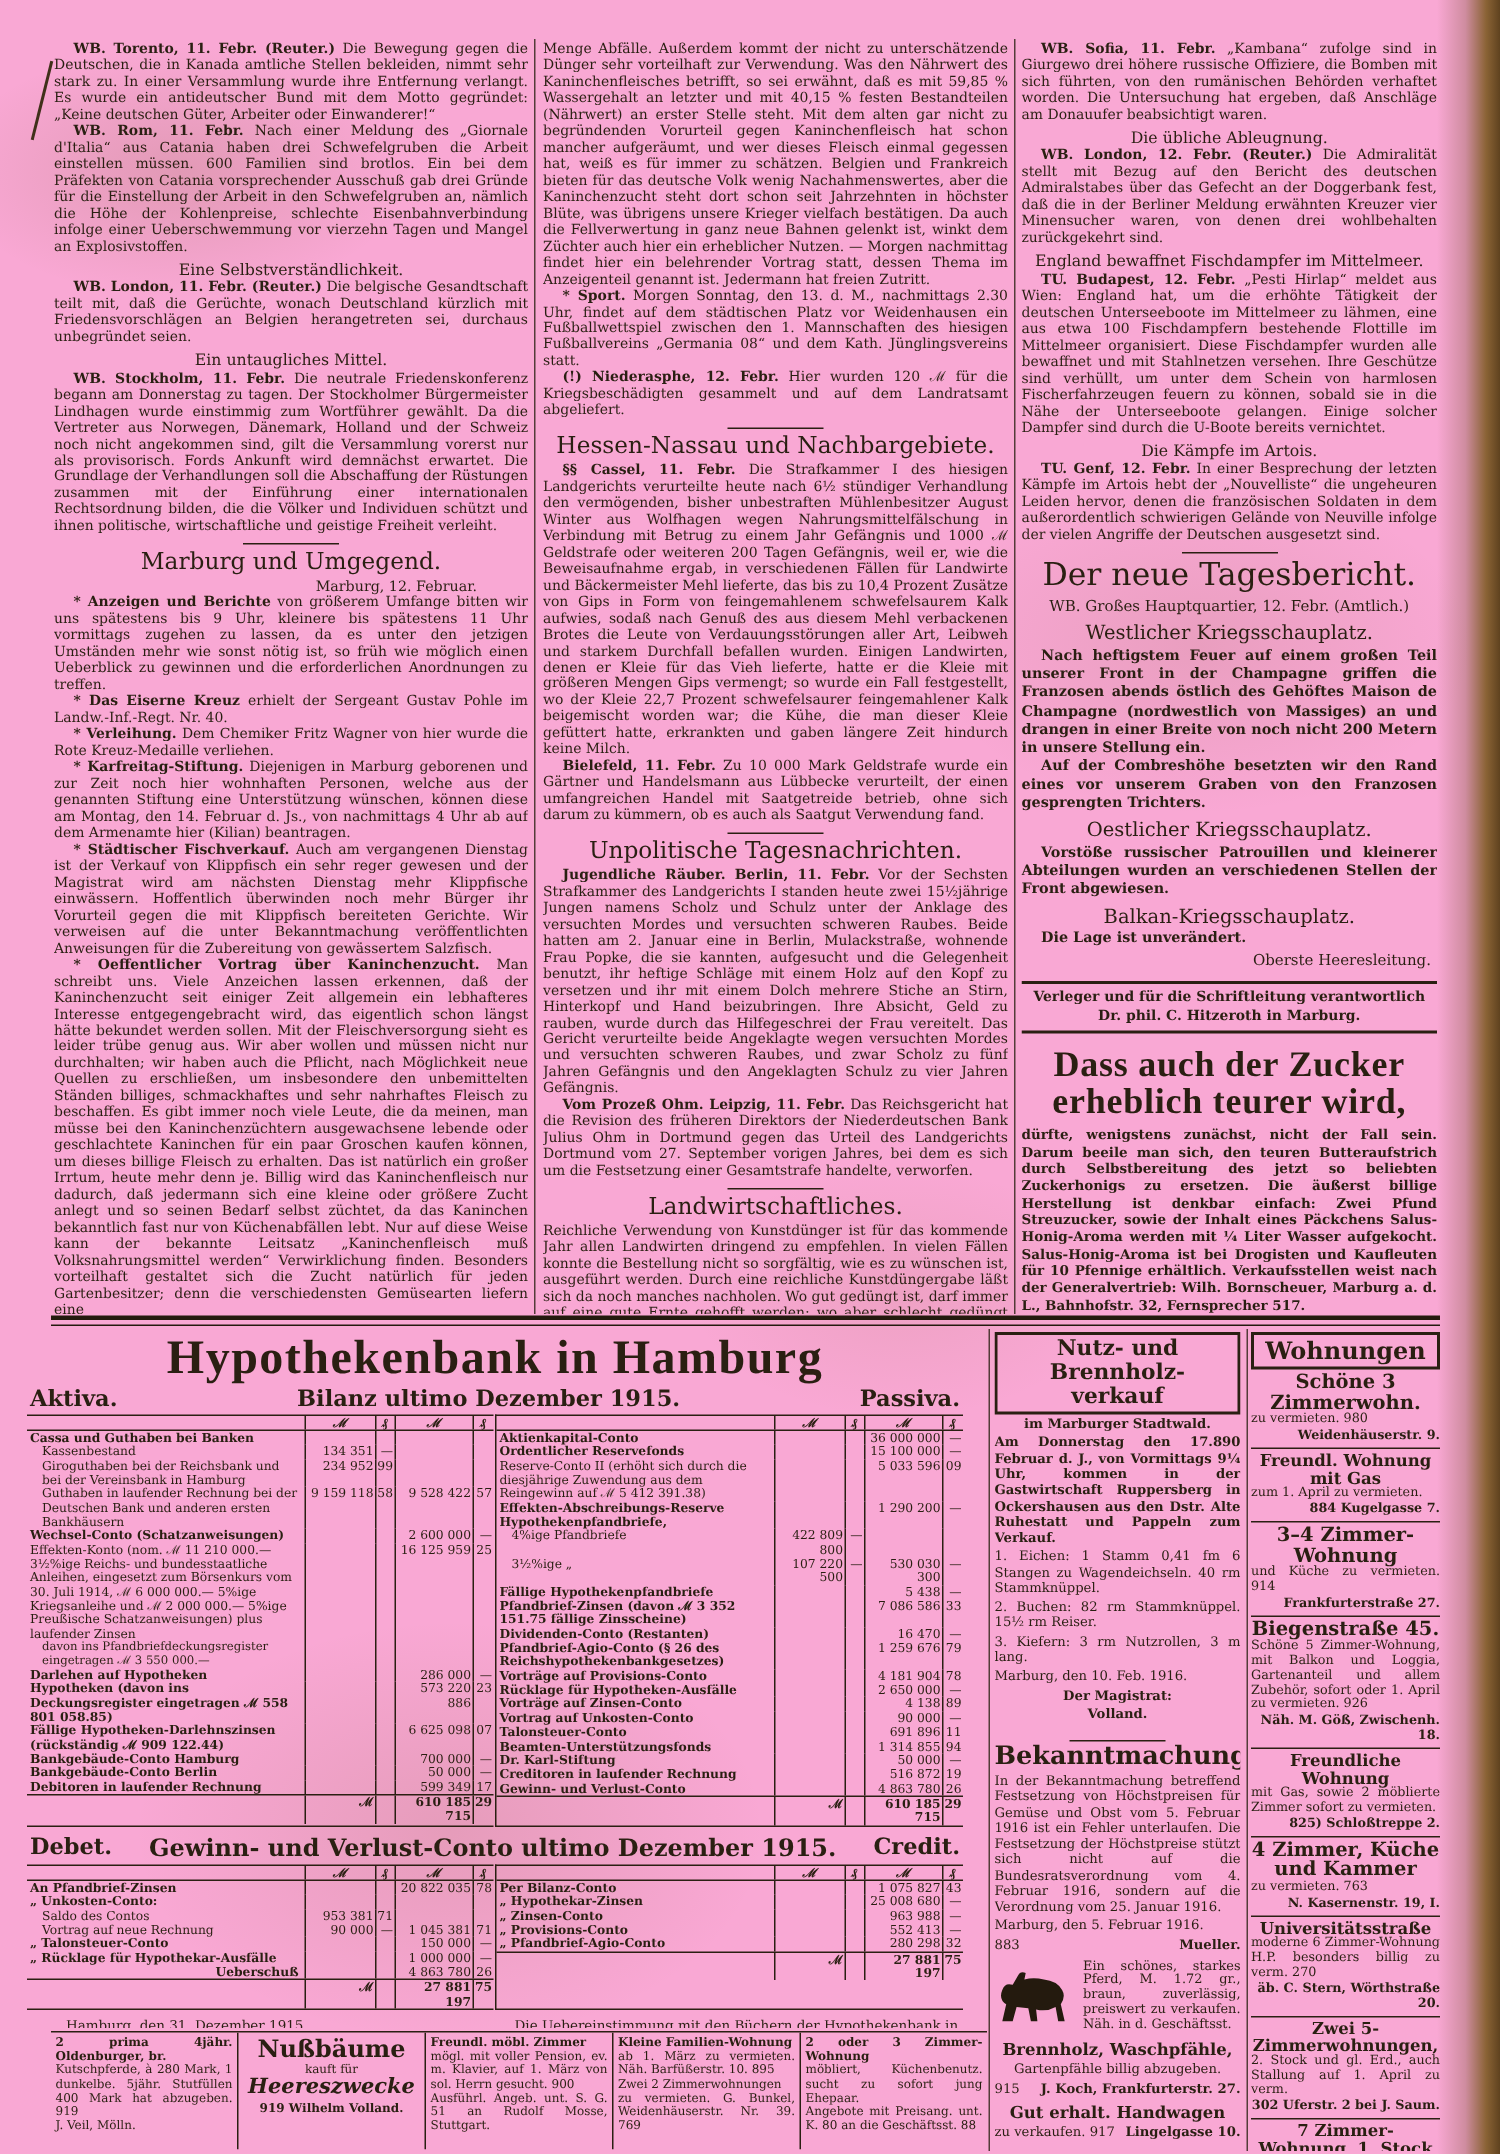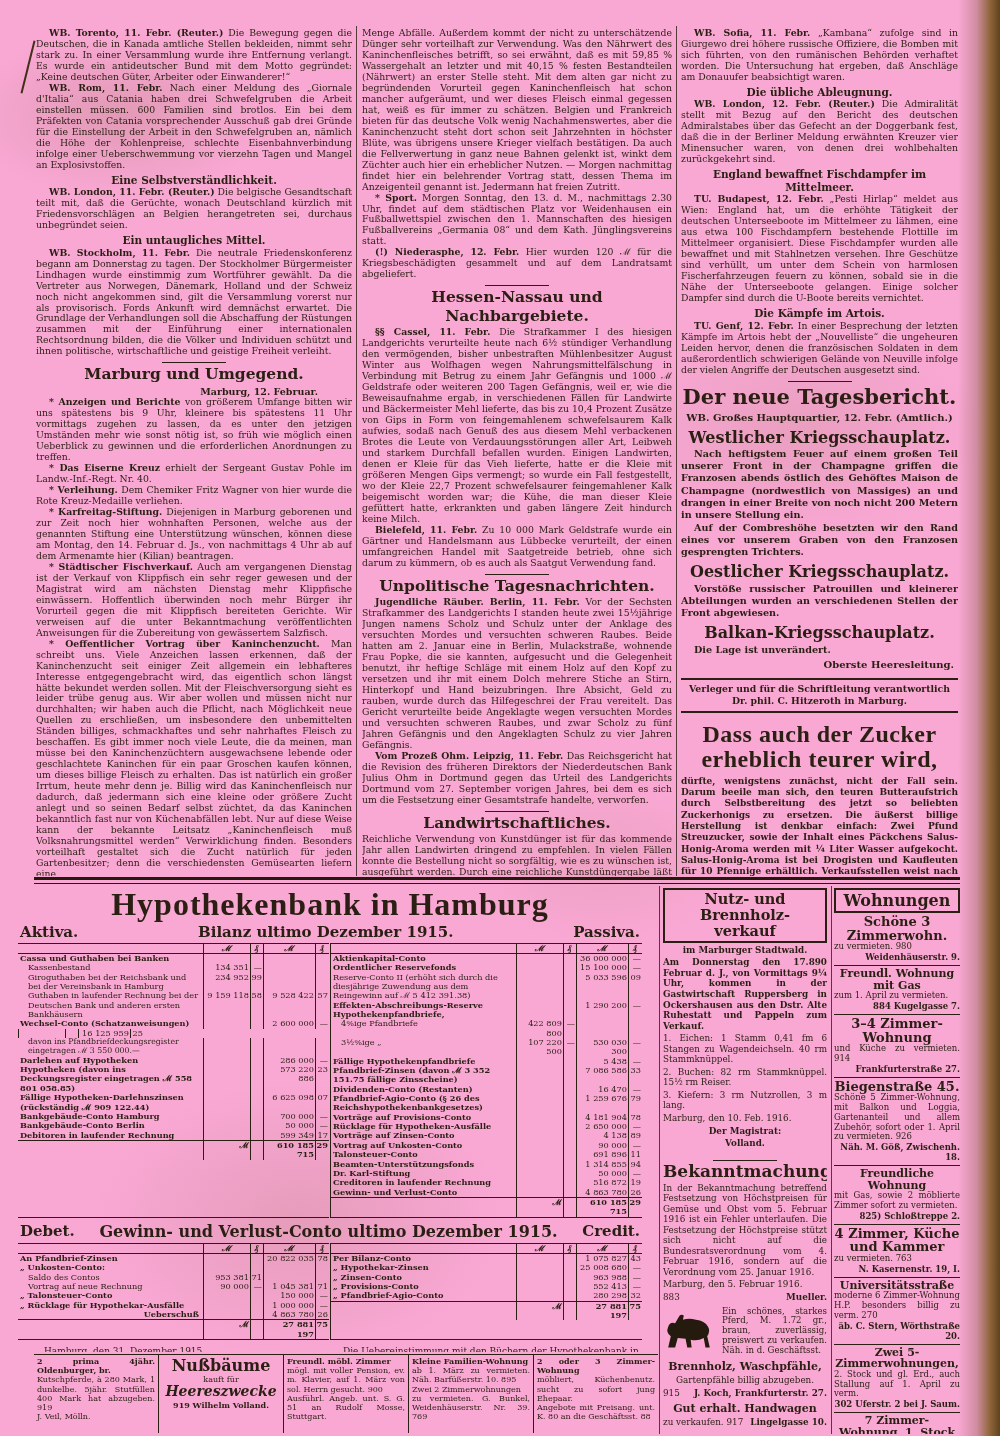--- a/index.html
+++ b/index.html
@@ -17,32 +17,32 @@
 
   
   .col{position:absolute;top:28px;height:848px;overflow:hidden;text-align:justify;}
   #col1{left:36px;width:316px;}
   #col2{left:362px;width:310px;}
   #col3{left:681px;width:277px;}
   .vrule{position:absolute;width:1px;background:rgba(42,31,18,.8);z-index:2;}
   .vr1{left:356px;top:26px;height:850px;}
   .vr2{left:676px;top:26px;height:850px;}
 
-  .art .head{text-align:center;font-weight:bold;font-size:10.5px;line-height:1.2;margin:3px 0 1px;}
+  .art .head{text-align:center;font-weight:normal;font-size:10.5px;line-height:1.2;margin:3px 0 1px;}
   .art .head:empty{display:none;}
   .art .body{margin:0;font-size:9.3px;line-height:1.18;text-indent:13px;}
   .art .lead{font-weight:bold;}
   .art .lead:empty{display:none;}
   .cont .body{text-indent:0;}
   .sechead::before, .bighead::before, .orn::before{content:"";display:block;width:64px;margin:5px auto 2px;border-top:1.5px solid #2a1f12;}
   .sechead .head{font-size:15.5px;margin:1px 0 2px;}
   .dateline .head{text-align:right;font-size:9.5px;padding-right:34px;margin:0;}
   .bighead .head{font-size:21px;margin:2px 0 3px;}
   .amtline .head{font-size:10px;}
-  .warsub .head{font-size:16px;margin:4px 0 1px;}
+  .warsub .head{font-size:13px;margin:4px 0 1px;}
   .warpara .body{font-weight:bold;font-size:9.6px;line-height:1.28;}
   .rightsig .head{text-align:right;font-size:10px;padding-right:4px;margin-top:3px;}
 
   .imprint{border-top:2.5px solid #2a1f12;border-bottom:2.5px solid #2a1f12;margin-top:7px;padding:3px 2px;text-align:center;font-size:9.3px;font-weight:bold;line-height:1.35;}
   .zucker{margin-top:9px;}
   .zucker .zt{font-family:"Liberation Serif",serif;font-weight:bold;text-align:center;font-size:24px;line-height:1.04;letter-spacing:.5px;}
   .zucker .zbody{font-size:9px;font-weight:bold;line-height:1.26;text-align:justify;margin-top:4px;}
 
   .hbar{position:absolute;left:34px;top:877px;width:926px;height:3px;background:#241a0e;z-index:2;}
   .hbar2{position:absolute;left:34px;top:883px;width:926px;height:1px;background:#241a0e;z-index:2;}
@@ -343,20 +343,21 @@
             <div class="num c-p2">57</div>
           </div>
           <div class="brow bold">
             <div class="lbl">Wechsel-Conto (Schatzanweisungen)</div>
             <div class="num c-a1"></div>
             <div class="num c-p1"></div>
             <div class="num c-a2">2 600 000</div>
             <div class="num c-p2">—</div>
           </div>
           <div class="brow">
+            <div class="lbl">Effekten-Konto (nom. ℳ 11 210 000.— 3½%ige Reichs- und bundesstaatliche Anleihen, eingesetzt zum Börsenkurs vom 30. Juli 1914, ℳ 6 000 000.— 5%ige Kriegsanleihe und ℳ 2 000 000.— 5%ige Preußische Schatzanweisungen) plus laufender Zinsen</div>
             <div class="num c-a1"></div>
             <div class="num c-p1"></div>
             <div class="num c-a2">16 125 959</div>
             <div class="num c-p2">25</div>
           </div>
           <div class="brow ind sm">
             <div class="lbl">davon ins Pfandbriefdeckungsregister eingetragen ℳ 3 550 000.—</div>
             <div class="num c-a1"></div>
             <div class="num c-p1"></div>
             <div class="num c-a2"></div>

